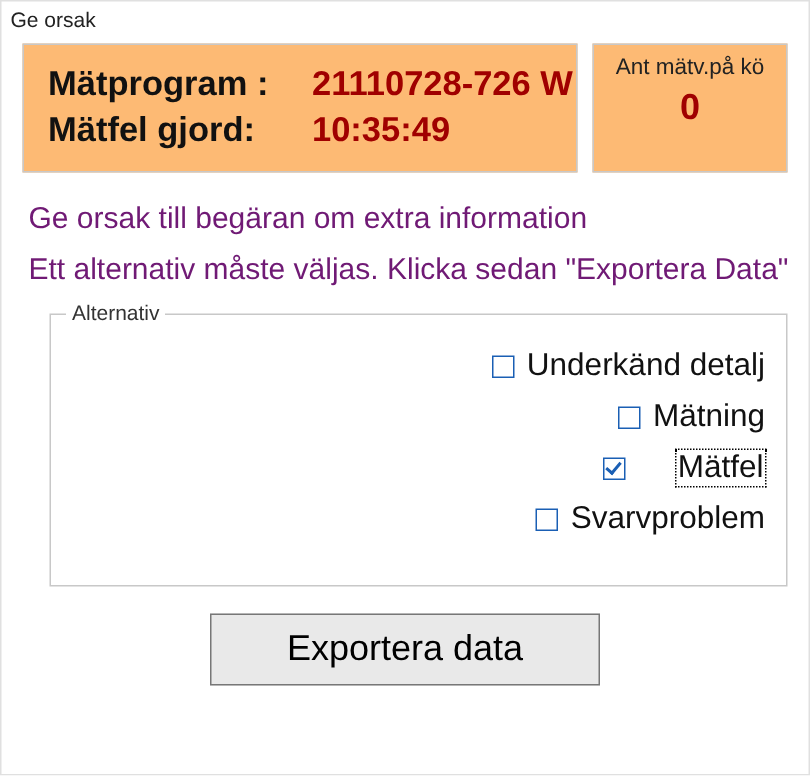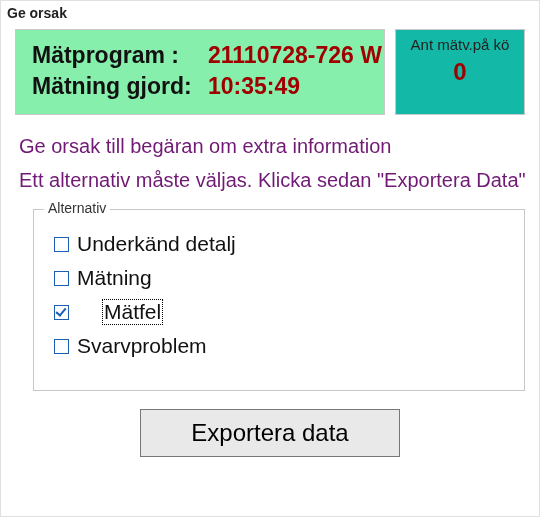--- a/index.html
+++ b/index.html
@@ -14,49 +14,48 @@
   .window {
     width: 540px; height: 517px;
     border: 1px solid #e0e0e0;
     background: #fff;
     position: relative;
   }
   .titlebar {
     font-size: 14px;
     padding: 4px 6px 8px 6px;
     color: #222;
-    font-weight: bold;
   }
   .info-row {
     display: flex;
     gap: 10px;
     align-items: stretch;
     padding: 0 14px;
   }
   .info-box {
     flex: 1;
     border: 1px solid #c8c8c8;
-    background: #86efac;
+    background: #fdba74;
     padding: 10px 12px 12px 16px;
     overflow: hidden;
     white-space: nowrap;
   }
   .info-line {
     font-size: 23px;
     font-weight: bold;
     line-height: 1.35;
     display: flex;
     gap: 8px;
   }
   .info-label { color: #111; min-width: 168px; }
   .info-value { color: #a00000; }
   .queue-box {
     width: 130px;
     border: 1px solid #c8c8c8;
-    background: #14b8a6;
+    background: #fdba74;
     text-align: center;
     padding: 6px 4px 10px 4px;
   }
   .queue-label {
     font-size: 15px;
     color: #222;
   }
   .queue-value {
     font-size: 24px;
     color: #a00000;
@@ -86,20 +85,21 @@
     padding: 0 4px;
     font-size: 14px;
     color: #333;
   }
   .option {
     display: flex;
     align-items: center;
     gap: 8px;
     margin: 8px 0 10px 6px;
     font-size: 21px;
+    justify-content: flex-end;
   }
   .cb {
     width: 15px; height: 15px;
     border: 1px solid #1a5fb4;
     background: #fff;
     display: inline-flex;
     align-items: center;
     justify-content: center;
     position: relative;
     flex-shrink: 0;
@@ -140,21 +140,21 @@
 
   <div class="titlebar">Ge orsak</div>
 
   <div class="info-row">
     <div class="info-box">
       <div class="info-line">
         <span class="info-label">Mätprogram :</span>
         <span class="info-value">21110728-726 W</span>
       </div>
       <div class="info-line">
-        <span class="info-label">Mätning gjord:</span>
+        <span class="info-label">Mätfel gjord:</span>
         <span class="info-value">10:35:49</span>
       </div>
     </div>
     <div class="queue-box">
       <div class="queue-label">Ant mätv.på kö</div>
       <div class="queue-value">0</div>
     </div>
   </div>
 
   <div class="instructions">

